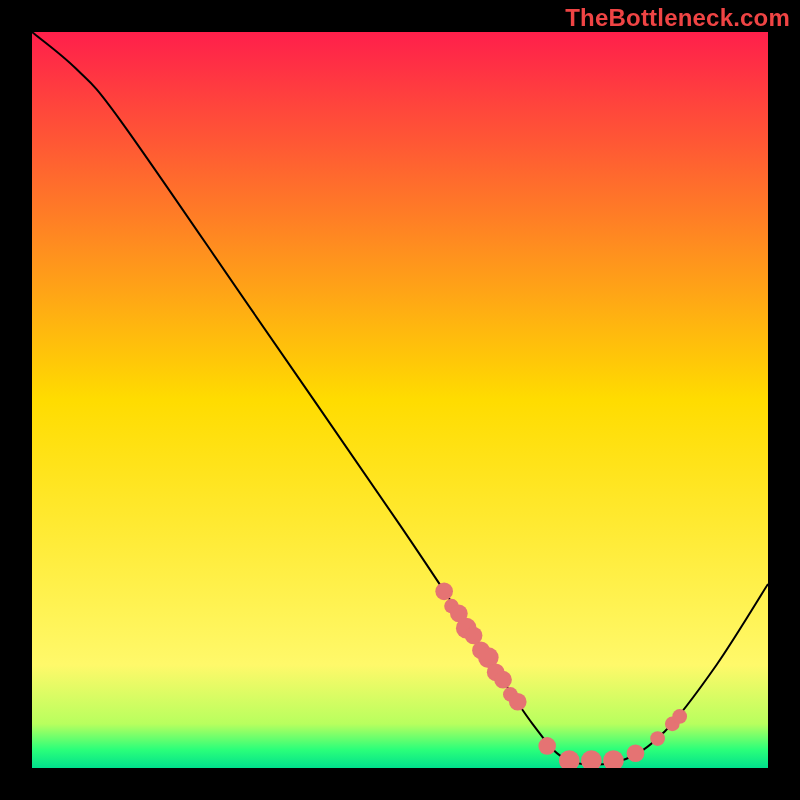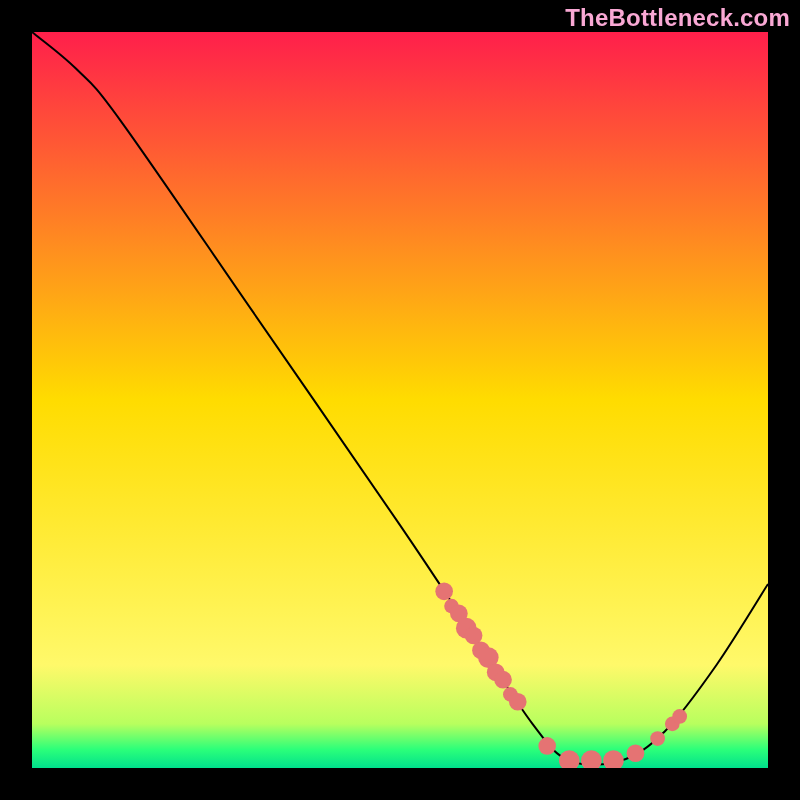--- a/index.html
+++ b/index.html
@@ -13,21 +13,21 @@
   }
   .wrap {
     position: relative;
     width: 800px;
     height: 800px;
   }
   .watermark {
     position: absolute;
     top: 4px;
     right: 10px;
-    color: #f9a8d4;
+    color: #ef4444;
     font-size: 24px;
     font-weight: bold;
     letter-spacing: 0.2px;
     user-select: none;
   }
   .plot {
     position: absolute;
     left: 32px;
     top: 32px;
     width: 736px;

